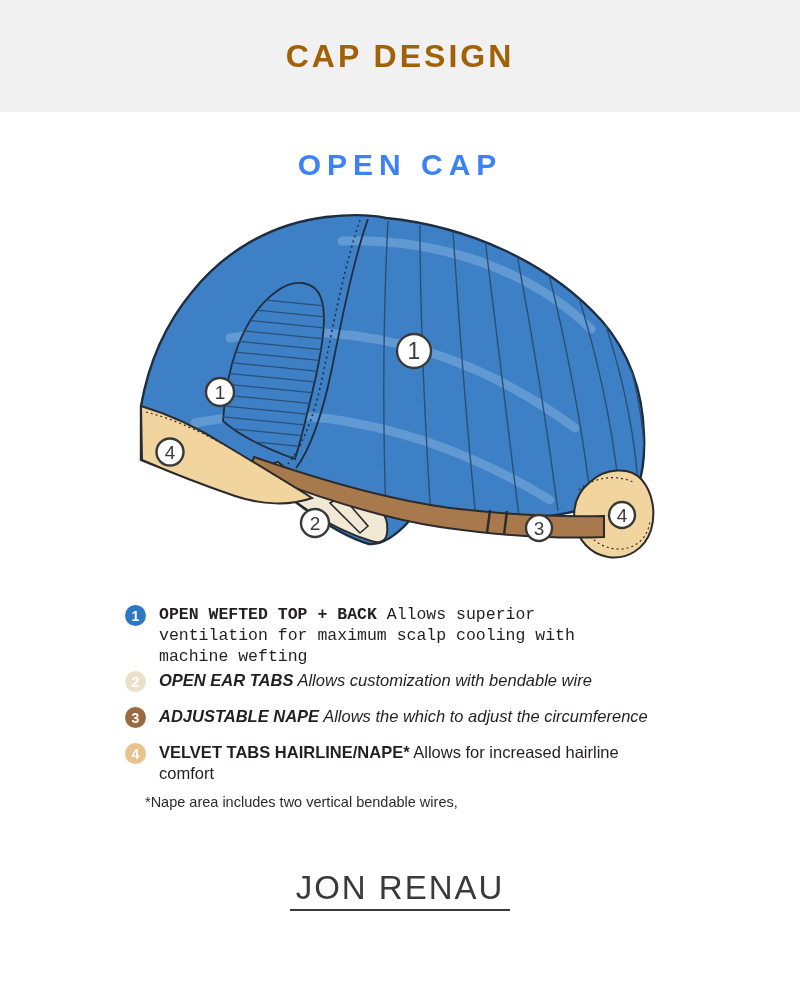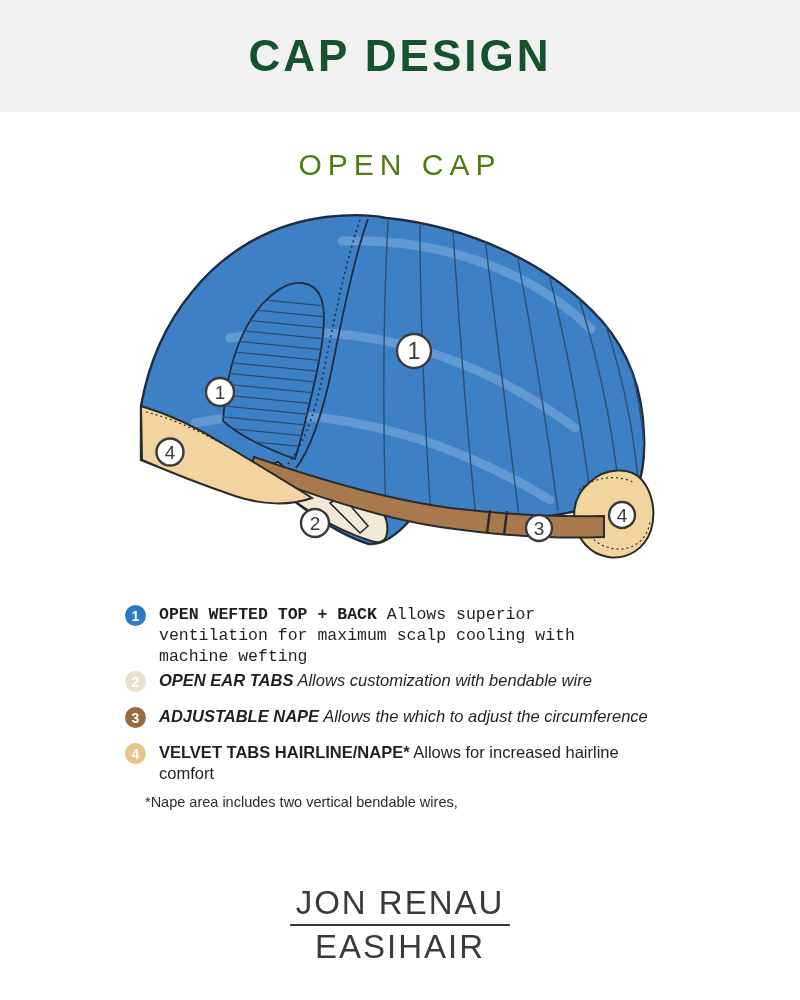--- a/index.html
+++ b/index.html
@@ -6,26 +6,26 @@
   body{
     width:800px;height:1000px;position:relative;background:#ffffff;
     font-family:"Liberation Sans", sans-serif;color:#231F20;overflow:hidden;
   }
   
   .header{
     position:absolute;left:0;top:0;width:800px;height:112px;
     background:#F1F1F1;display:flex;align-items:center;justify-content:center;
   }
   .header h1{
-    margin:16px;font-size:44px;font-weight:bold;letter-spacing:3px;color:#14532d;
+    margin:16px;font-size:32px;font-weight:bold;letter-spacing:3px;color:#a16207;
   }
   
   .diagram-title{
     position:absolute;left:0;top:148px;width:800px;text-align:center;
-    font-size:30px;font-weight:400;letter-spacing:6px;color:#4d7c0f;
+    font-size:30px;font-weight:700;letter-spacing:6px;color:#3b82f6;
   }
   
   .illustration{position:absolute;left:120px;top:206px;width:560px;height:372px;}
   :root{
     --cap-blue:#3E80C6;--band-blue:#6199D3;--weft:#2B4E75;--outline:#22304А;
   }
   .fill-blue{fill:var(--cap-blue);stroke:var(--outline);stroke-width:2.4;}
   .band{stroke:var(--band-blue);stroke-width:9;fill:none;stroke-linecap:round;}
   .weft{stroke:var(--weft);stroke-width:1.4;fill:none;}
   .seam-solid{stroke:var(--outline);stroke-width:1.8;fill:none;}
@@ -47,21 +47,21 @@
   }
   .legend-text{font-size:16.5px;line-height:21px;color:#231F20;}
   .legend-text b{font-weight:bold;}
   .w1{max-width:478px;font-family:Liberation Mono, monospace;}
   .w2{white-space:nowrap;font-style:italic;}
   .w4{max-width:468px;}
   .footnote{position:absolute;left:145px;top:792px;font-size:14.5px;line-height:21px;color:#2B2B2B;}
   .footnote .fl2{padding-left:8px;}
   
   .brand{position:absolute;left:0;top:870px;width:800px;text-align:center;color:#3A3A3A;}
-  .brand-line1{font-size:33px;letter-spacing:2px;line-height:36px;margin-top:15px;}
+  .brand-line1{font-size:33px;letter-spacing:2px;line-height:36px;}
   .brand-rule{width:220px;height:2px;background:#3A3A3A;margin:3px auto 3px auto;}
   .brand-line2{font-size:33px;letter-spacing:2px;line-height:36px;}
 </style>
 </head>
 <body>
 
 <div class="header">
   <h1>CAP DESIGN</h1>
 </div>
 
@@ -206,14 +206,13 @@
   </div>
 </div>
 
 <div class="footnote">
   <div class="fl1">*Nape area includes two vertical bendable wires,</div>
 </div>
 
 <div class="brand">
   <div class="brand-line1">JON RENAU</div>
   <div class="brand-rule"></div>
-  <div class="brand-line2">EASIHAIR</div>
 </div>
 
 </body></html>

